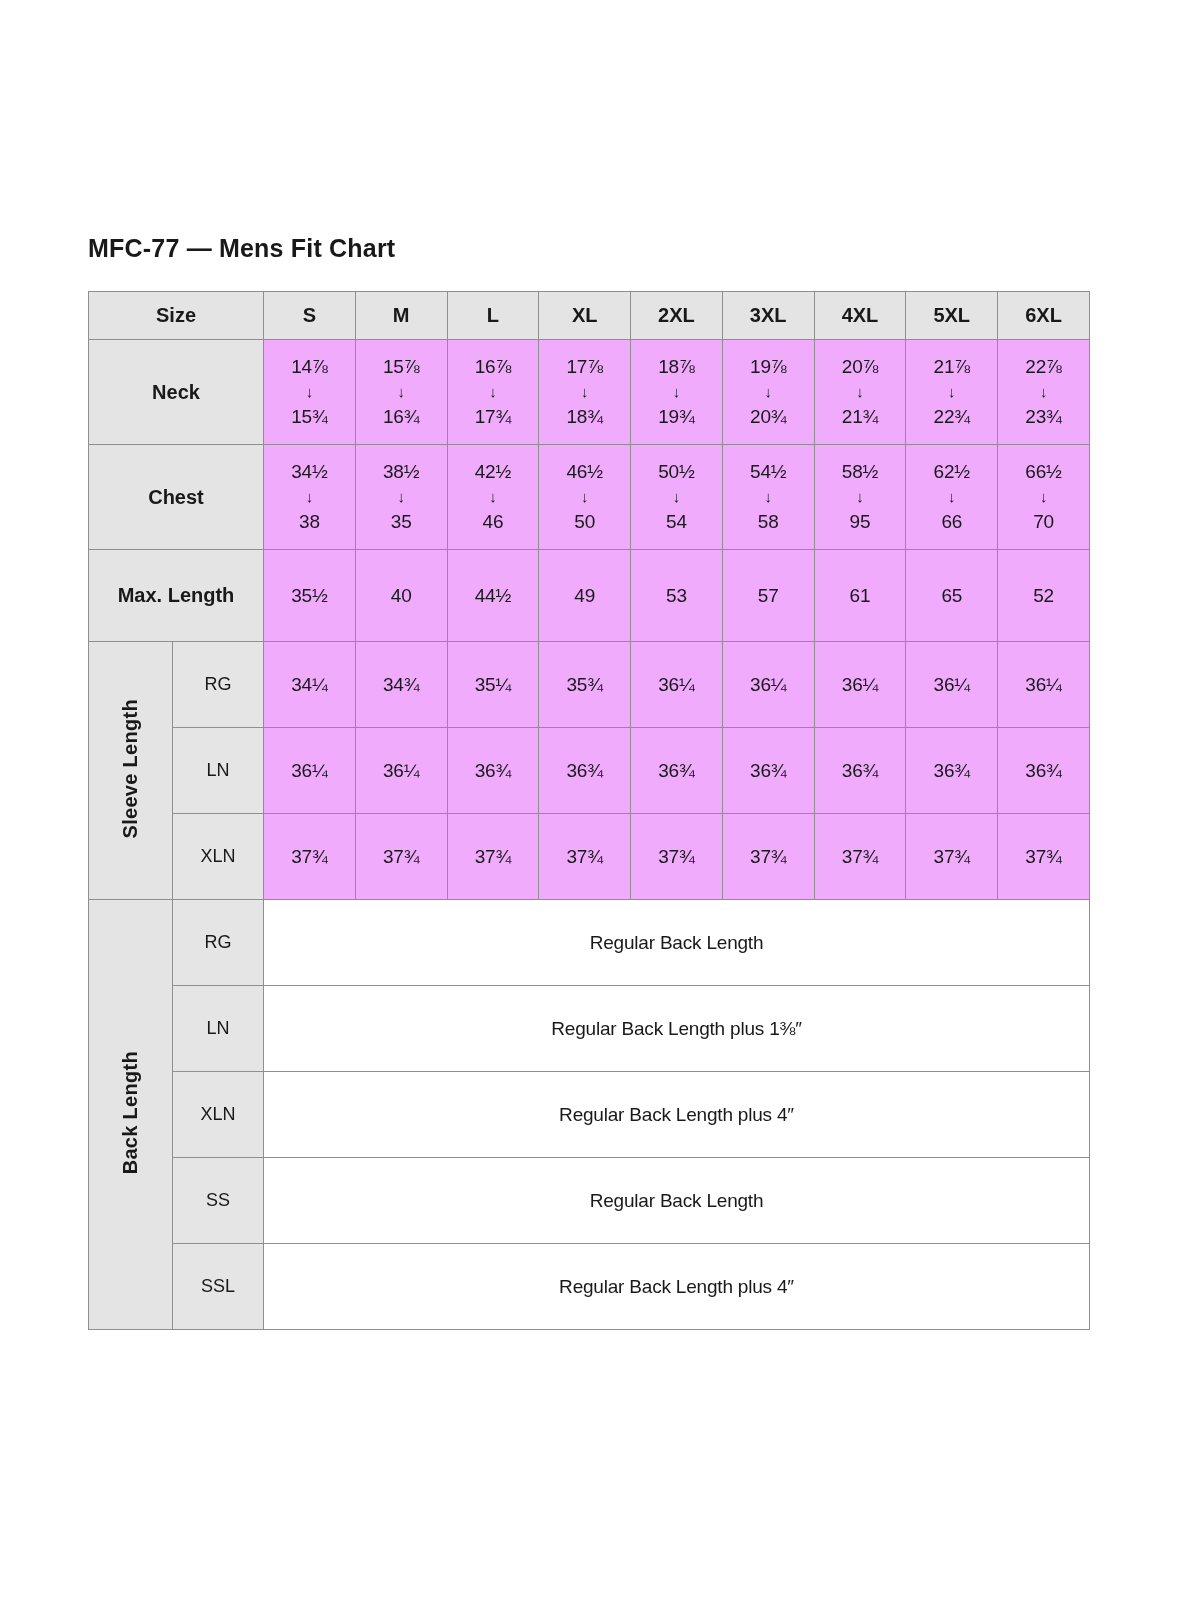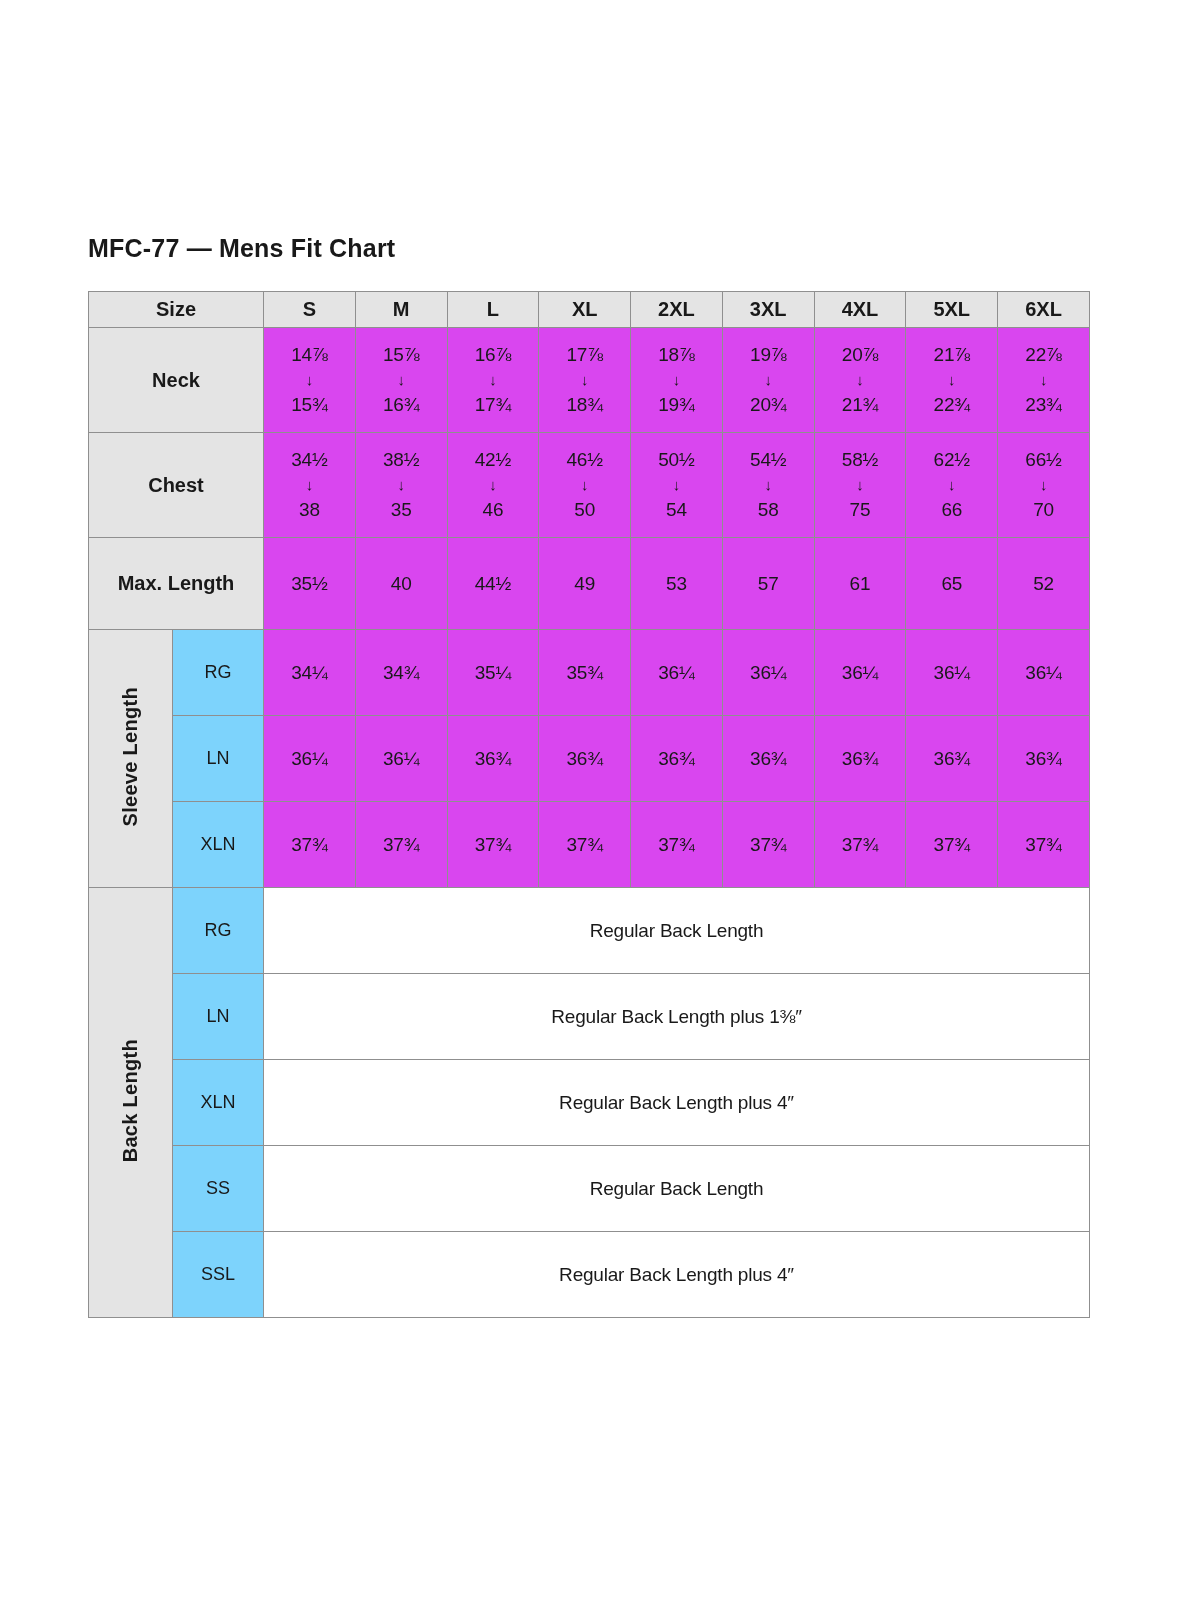--- a/index.html
+++ b/index.html
@@ -25,21 +25,21 @@
   }
   table.fit td, table.fit th {
     border: 1px solid #8f8f8f;
     text-align: center;
     vertical-align: middle;
     padding: 0;
   }
   
   tr.hdr th {
     background: #e4e4e4;
-    height: 36px;
+    height: 48px;
     font-size: 20px;
     font-weight: 700;
   }
   
   .lbl {
     background: #e4e4e4;
     font-size: 20px;
     font-weight: 700;
     margin-left: 16px;
   }
@@ -47,27 +47,27 @@
   .vtext {
     display: inline-block;
     writing-mode: vertical-rl;
     transform: rotate(180deg);
     font-size: 20px;
     font-weight: 700;
     letter-spacing: 0.3px;
   }
   
   .num {
-    background: #d946ef;
+    background: #f0abfc;
     font-size: 19px;
     font-weight: 400;
     letter-spacing: -0.2px;
   }
   .sub {
-    background: #7dd3fc;
+    background: #e5e5e5;
     font-size: 18px;
     font-weight: 400;
   }
   .range {
     display: flex;
     flex-direction: column;
     align-items: center;
     gap: 7px;
     line-height: 1.05;
   }
@@ -226,21 +226,21 @@
             <div class="range">
         <span>54½</span>
         <span class="arr">↓</span>
         <span>58</span>
             </div>
           </td>
       <td class="num">
             <div class="range">
         <span>58½</span>
         <span class="arr">↓</span>
-        <span>75</span>
+        <span>95</span>
             </div>
           </td>
       <td class="num">
             <div class="range">
         <span>62½</span>
         <span class="arr">↓</span>
         <span>66</span>
             </div>
           </td>
       <td class="num">

